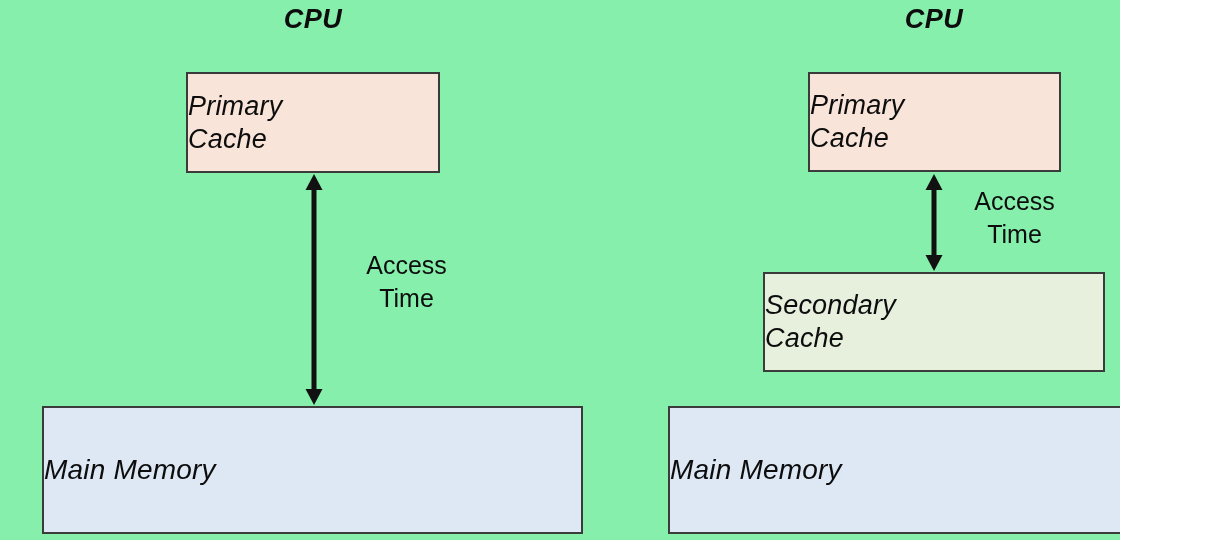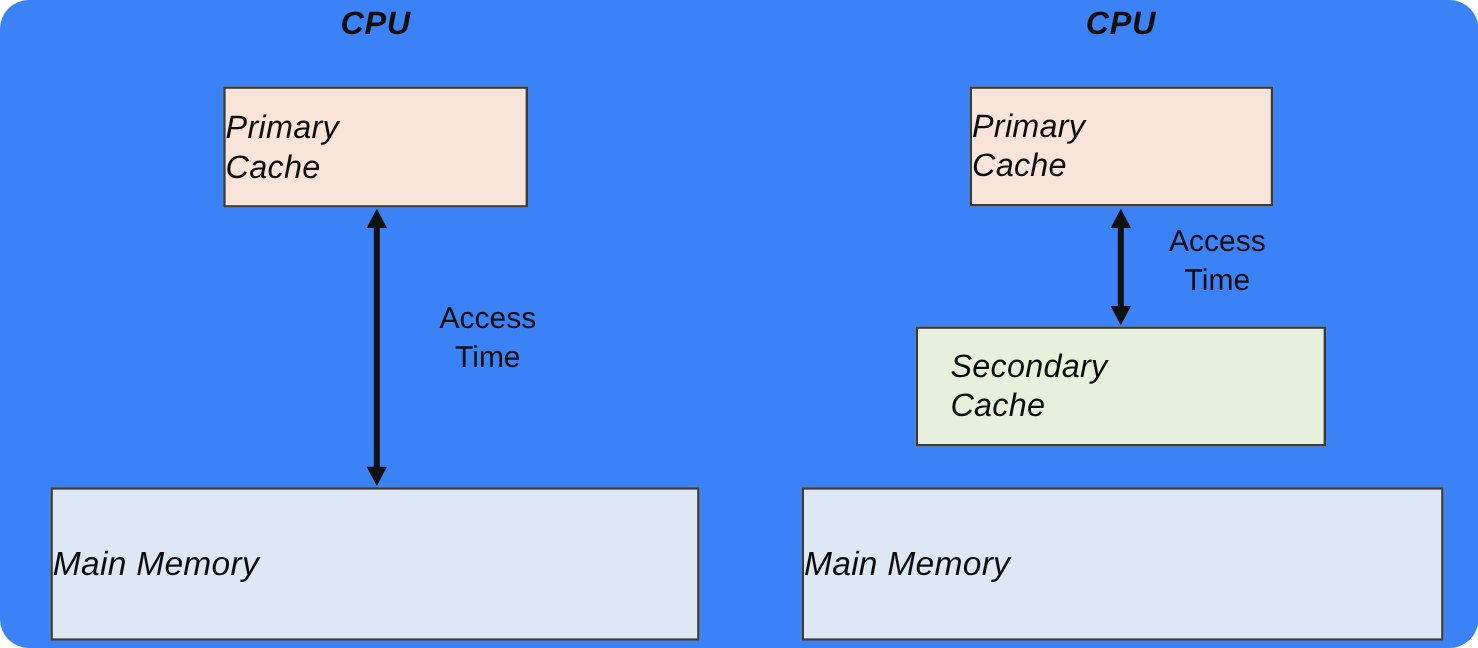--- a/index.html
+++ b/index.html
@@ -7,25 +7,24 @@
     margin: 0;
     padding: 0;
     background: #ffffff;
   }
   body {
     font-family: "Liberation Sans", sans-serif;
     -webkit-font-smoothing: antialiased;
   }
   #canvas {
     position: relative;
-    width: 1232px;
+    width: 1120px;
     height: 540px;
-    background: #3b82f6;
+    background: #86efac;
     overflow: hidden;
-    border-radius: 24px;
   }
 
   
   .box {
     position: absolute;
     box-sizing: border-box;
     border: 2px solid #3b3b3b;
     display: flex;
     align-items: center;
     justify-content: center;
@@ -35,21 +34,21 @@
     line-height: 1.22;
     letter-spacing: 0.2px;
   }
   .box .box-label {
     display: block;
     width: 100%;
     white-space: pre-line;
   }
 
   .fill-peach  { background: #f8e4d8; }
-  .fill-green  { background: #e6f0dd; padding-left: 27px; }
+  .fill-green  { background: #e6f0dd; }
   .fill-blue   { background: #dee8f5; }
 
   
   .cpu-title {
     position: absolute;
     font-weight: bold;
     font-style: italic;
     color: #0d0d0d;
     font-size: 27px;
     text-align: center;

